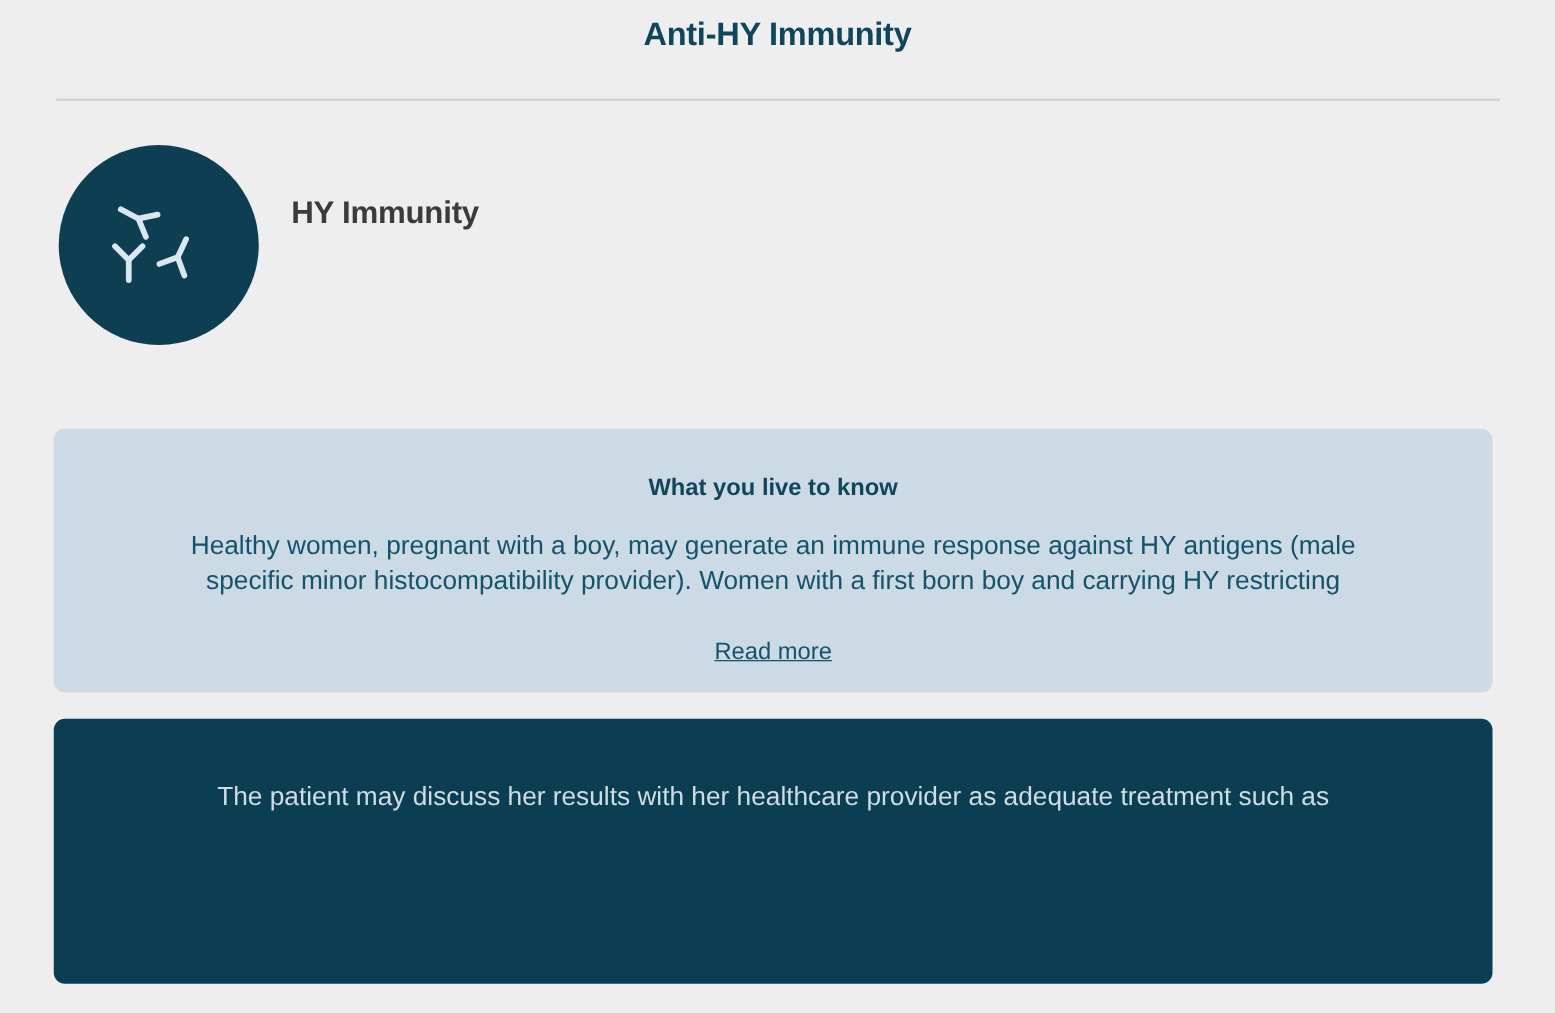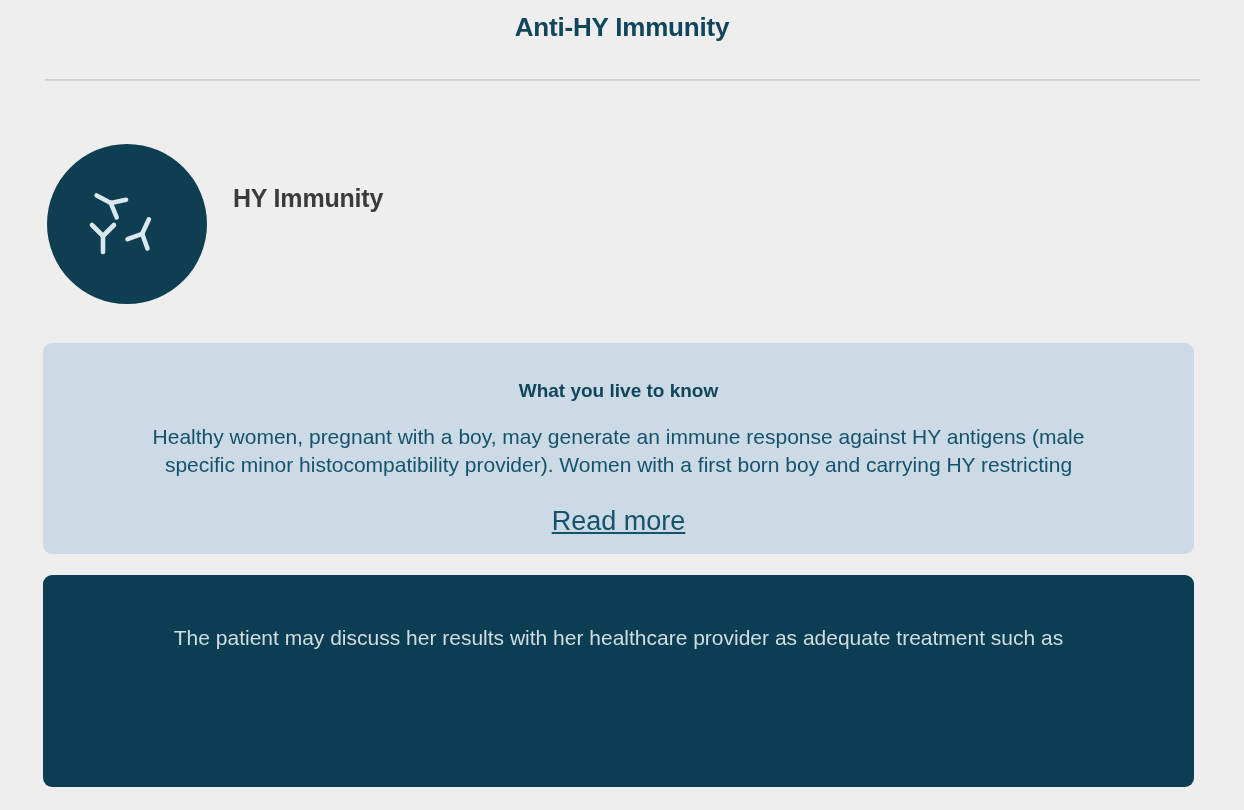--- a/index.html
+++ b/index.html
@@ -32,21 +32,21 @@
     width: 1155px;
     height: 2px;
     background: linear-gradient(to bottom, #cfcfcf 0%, #cfcfcf 50%, #e2e2e2 100%);
     border: 0;
   }
 
   
   .summary-row {
     position: absolute;
     left: 0;
-    top: 144px;
+    top: 116px;
     width: 992px;
     height: 162px;
     padding-left: 23px;
   }
   .icon-circle {
     position: absolute;
     left: 47px;
     top: 0;
     width: 160px;
     height: 160px;
@@ -123,21 +123,21 @@
     font-weight: normal;
   }
   .panel-know .panel-body { color: #15526c; }
   .panel-means .panel-body { color: #cfdde2; }
 
   .read-more {
     display: inline-block;
     text-decoration: underline;
     color: #15526c;
     cursor: pointer;
-    font-size: 27px;
+    font-size: 19px;
     line-height: 28px;
   }
 </style>
 </head>
 <body>
 
 <h1 class="page-title">Anti-HY Immunity</h1>
 <hr class="title-divider">
 
 <div class="summary-row">

